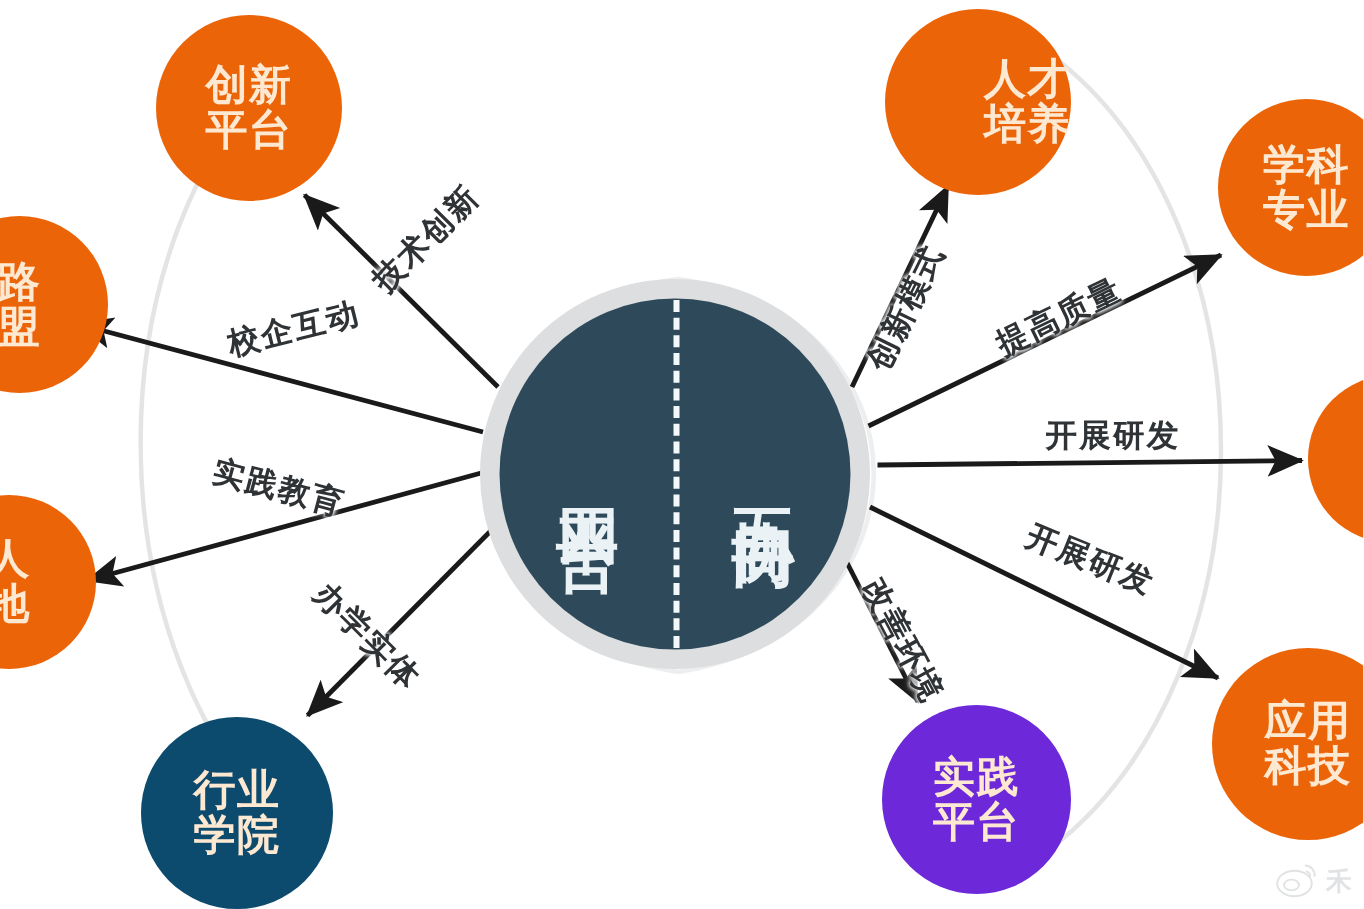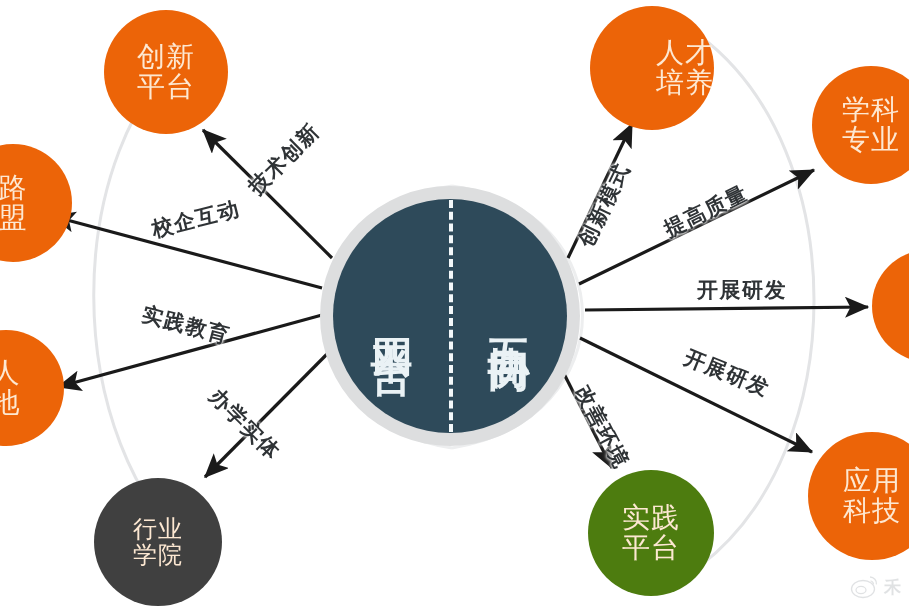--- a/index.html
+++ b/index.html
@@ -25,21 +25,21 @@
   .node {
     position: absolute;
     border-radius: 50%;
     background: #EC6408;
     display: flex;
     flex-direction: column;
     align-items: center;
     justify-content: center;
     box-sizing: border-box;
     color: #FDE8D2;
-    font-weight: 400;
+    font-weight: 700;
     line-height: 1.08;
     text-align: center;
     letter-spacing: 1px;
     z-index: 4;
   }
   .node .nline {
     display: block;
     white-space: nowrap;
   }
   .center-wrap {
@@ -170,41 +170,41 @@
         <span class="nline">平台</span>
       </div>
       <div class="node" style="left: -46px; top: 144px; width: 118px; height: 118px; font-size: 28px; background: rgb(236, 100, 8); color: rgb(253, 232, 210);">
         <span class="nline">路</span>
         <span class="nline">盟</span>
       </div>
       <div class="node" style="left: -52px; top: 330px; width: 116px; height: 116px; font-size: 28px; background: rgb(236, 100, 8); color: rgb(253, 232, 210);">
         <span class="nline">人</span>
         <span class="nline">地</span>
       </div>
-      <div class="node" style="left: 94px; top: 478px; width: 128px; height: 128px; font-size: 24px; background: #404040; color: rgb(253, 232, 210);">
+      <div class="node" style="left: 94px; top: 478px; width: 128px; height: 128px; font-size: 28px; background: #0c4a6e; color: rgb(253, 232, 210);">
         <span class="nline">行业</span>
         <span class="nline">学院</span>
       </div>
       <div class="node" style="left: 590px; top: 6px; width: 124px; height: 124px; font-size: 28px; background: rgb(236, 100, 8); color: rgb(253, 232, 210); align-items: flex-end;">
         <span class="nline">人才</span>
         <span class="nline">培养</span>
       </div>
       <div class="node" style="left: 812px; top: 66px; width: 118px; height: 118px; font-size: 28px; background: rgb(236, 100, 8); color: rgb(253, 232, 210);">
         <span class="nline">学科</span>
         <span class="nline">专业</span>
       </div>
       <div class="node" style="left: 872px; top: 250px; width: 112px; height: 112px; font-size: 28px; background: rgb(236, 100, 8); color: rgb(253, 232, 210);">
         <span class="nline"></span>
         <span class="nline"></span>
       </div>
       <div class="node" style="left: 808px; top: 432px; width: 128px; height: 128px; font-size: 28px; background: rgb(236, 100, 8); color: rgb(253, 232, 210);">
         <span class="nline">应用</span>
         <span class="nline">科技</span>
       </div>
-      <div class="node" style="left: 588px; top: 470px; width: 126px; height: 126px; font-size: 28px; background: #4d7c0f; color: rgb(253, 232, 210);">
+      <div class="node" style="left: 588px; top: 470px; width: 126px; height: 126px; font-size: 28px; background: #6d28d9; color: rgb(253, 232, 210);">
         <span class="nline">实践</span>
         <span class="nline">平台</span>
       </div>
     </div>
 
   <div id="labels">
       <div class="edge-label" style="left: 239px; top: 145px; transform: rotate(-45deg);">技术创新</div>
       <div class="edge-label" style="left: 151px; top: 205px; transform: rotate(-14deg);">校企互动</div>
       <div class="edge-label" style="left: 141px; top: 311px; transform: rotate(15deg);">实践教育</div>
       <div class="edge-label" style="left: 200px; top: 410px; transform: rotate(45deg);">办学实体</div>

